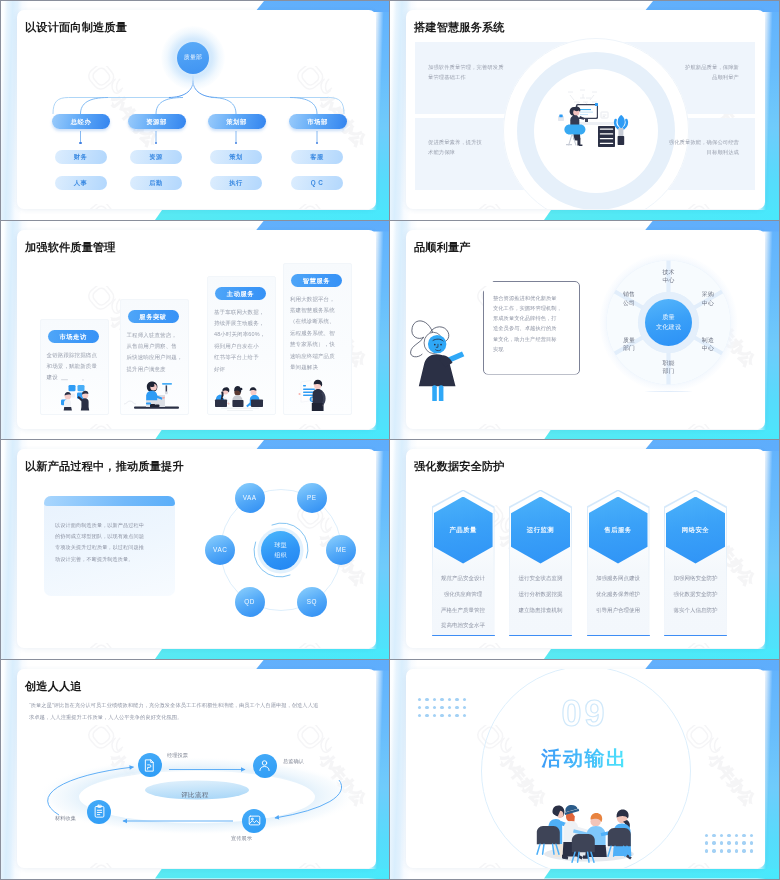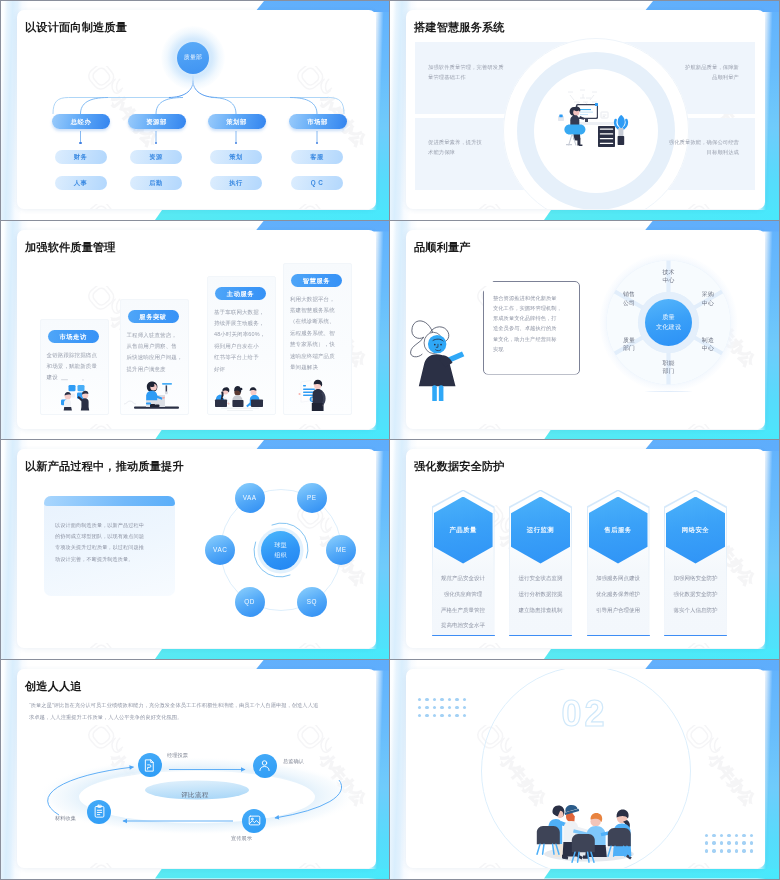--- a/index.html
+++ b/index.html
@@ -1312,21 +1312,24 @@
               <i style="left:37.25px;top:7.85px;"></i>
               <i style="left:44.7px;top:7.85px;"></i>
               <i style="left:0px;top:15.7px;"></i>
               <i style="left:7.45px;top:15.7px;"></i>
               <i style="left:14.9px;top:15.7px;"></i>
               <i style="left:22.35px;top:15.7px;"></i>
               <i style="left:29.8px;top:15.7px;"></i>
               <i style="left:37.25px;top:15.7px;"></i>
               <i style="left:44.7px;top:15.7px;"></i>
             </div>
-      <div class="num" style="left:0;top:24px;width:357px;text-align:center;">02</div>
+      <div class="num" style="left:0;top:24px;width:357px;text-align:center;">09</div>
+      <div class="head" style="left:0;top:76px;width:357px;">
+              <span>活动输出</span>
+            </div>
       <div id="s8body">
               <div style="position:absolute;left:128px;top:129px;width:110px;height:66px;"><svg width="110" height="66" viewBox="0 0 110 66" xmlns="http://www.w3.org/2000/svg">
 <ellipse cx="55" cy="56" rx="45" ry="7.5" fill="#e6e9ee"></ellipse>
 <g>
   <path d="M22 21c-4.6 0-7.6 3.4-7.6 8.4V46h13.8V29.4c0-5-1.6-8.4-6.2-8.4z" fill="#4fb0f8"></path>
   <path d="M18.6 14.8c-.6-4.2 1.8-7.4 5.8-7.4 3.6 0 6 2.6 6 6.2 0 2-.6 4-1.6 5.4l-2-1.6c-1.2 1.2-3 1.4-4.4.6-1.8-1-3.4-1.6-3.8-3.2z" fill="#2b3045"></path>
   <path d="M26.2 12.8c1.8 0 3.2 1.6 3.2 3.6s-1.4 3.6-3.2 3.6c-1.2 0-2-.4-2.6-1.2z" fill="#f2c4b8"></path>
   <path d="M20 46h10l1.6 13h-11z" fill="#efe6dc"></path>
   <path d="M29 58.4l5.2.6-.4 2.4-5.2-.6z" fill="#3a4056"></path>
   <path d="M27 23l12 4.4-1 3.2-12-3.6z" fill="#4fb0f8"></path>

